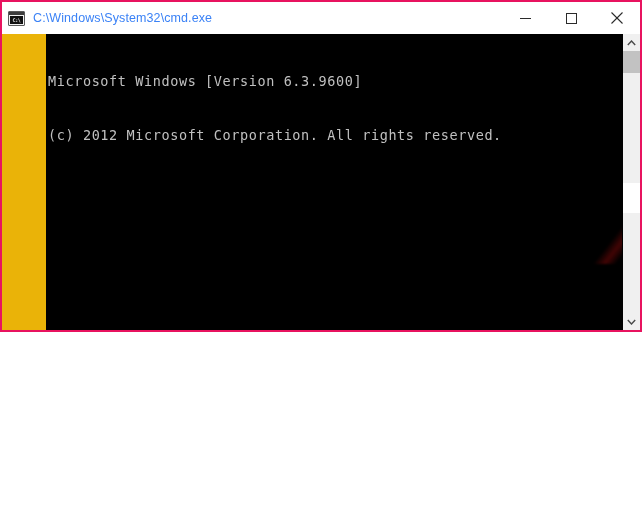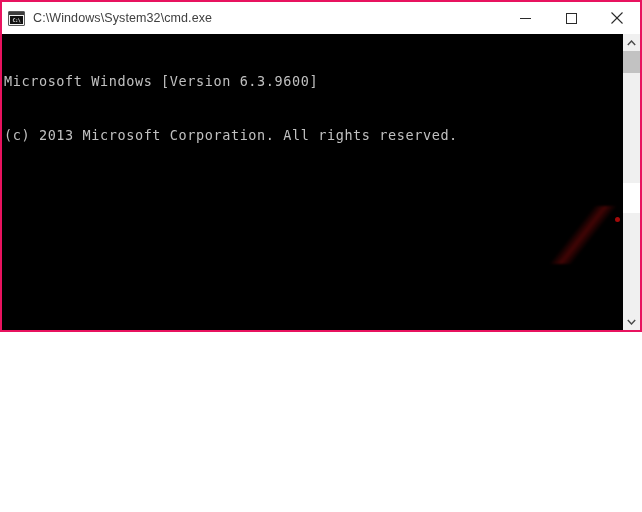--- a/index.html
+++ b/index.html
@@ -67,21 +67,21 @@
     font-size: 5px;
     line-height: 8px;
     text-align: center;
     letter-spacing: -0.3px;
     overflow: hidden;
     font-weight: bold;
   }
 
   #title-text {
     font-size: 12.5px;
-    color: #404040;
+    color: #3b82f6;
     letter-spacing: 0.1px;
     white-space: nowrap;
     flex: 1 1 auto;
   }
 
   .win-btn {
     width: 46px;
     height: 32px;
     display: flex;
     align-items: center;
@@ -93,20 +93,21 @@
   }
   .win-btn svg { display: block; }
 
   
   #console-area {
     flex: 1 1 auto;
     display: flex;
     background: #eab308;
     position: relative;
     overflow: hidden;
+    padding-left: 44px;
   }
 
   #console-text {
     flex: 1 1 auto;
     background: #000000;
     color: #c0c0c0;
     font-family: "DejaVu Sans Mono", "Liberation Mono", monospace;
     font-size: 13.5px;
     line-height: 18px;
     white-space: pre;
@@ -231,21 +232,21 @@
         <line x1="0.5" y1="0.5" x2="11.5" y2="11.5" stroke="#2b2b2b" stroke-width="1.1"></line>
         <line x1="11.5" y1="0.5" x2="0.5" y2="11.5" stroke="#2b2b2b" stroke-width="1.1"></line>
       </svg>
     </button>
   </div>
 
   <div id="console-area">
 
     <div id="console-text">
       <div class="console-line">Microsoft Windows [Version 6.3.9600]</div>
-      <div class="console-line">(c) 2013 Microsoft Corporation. All rights reserved.</div>
+      <div class="console-line">(c) 2012 Microsoft Corporation. All rights reserved.</div>
       <div class="console-line blank"></div>
 
       <div class="artifact" id="artifact-streak"></div>
       <div class="artifact" id="artifact-dot"></div>
       
       
     </div>
 
     <div id="scrollbar">
       <div class="sb-arrow">

